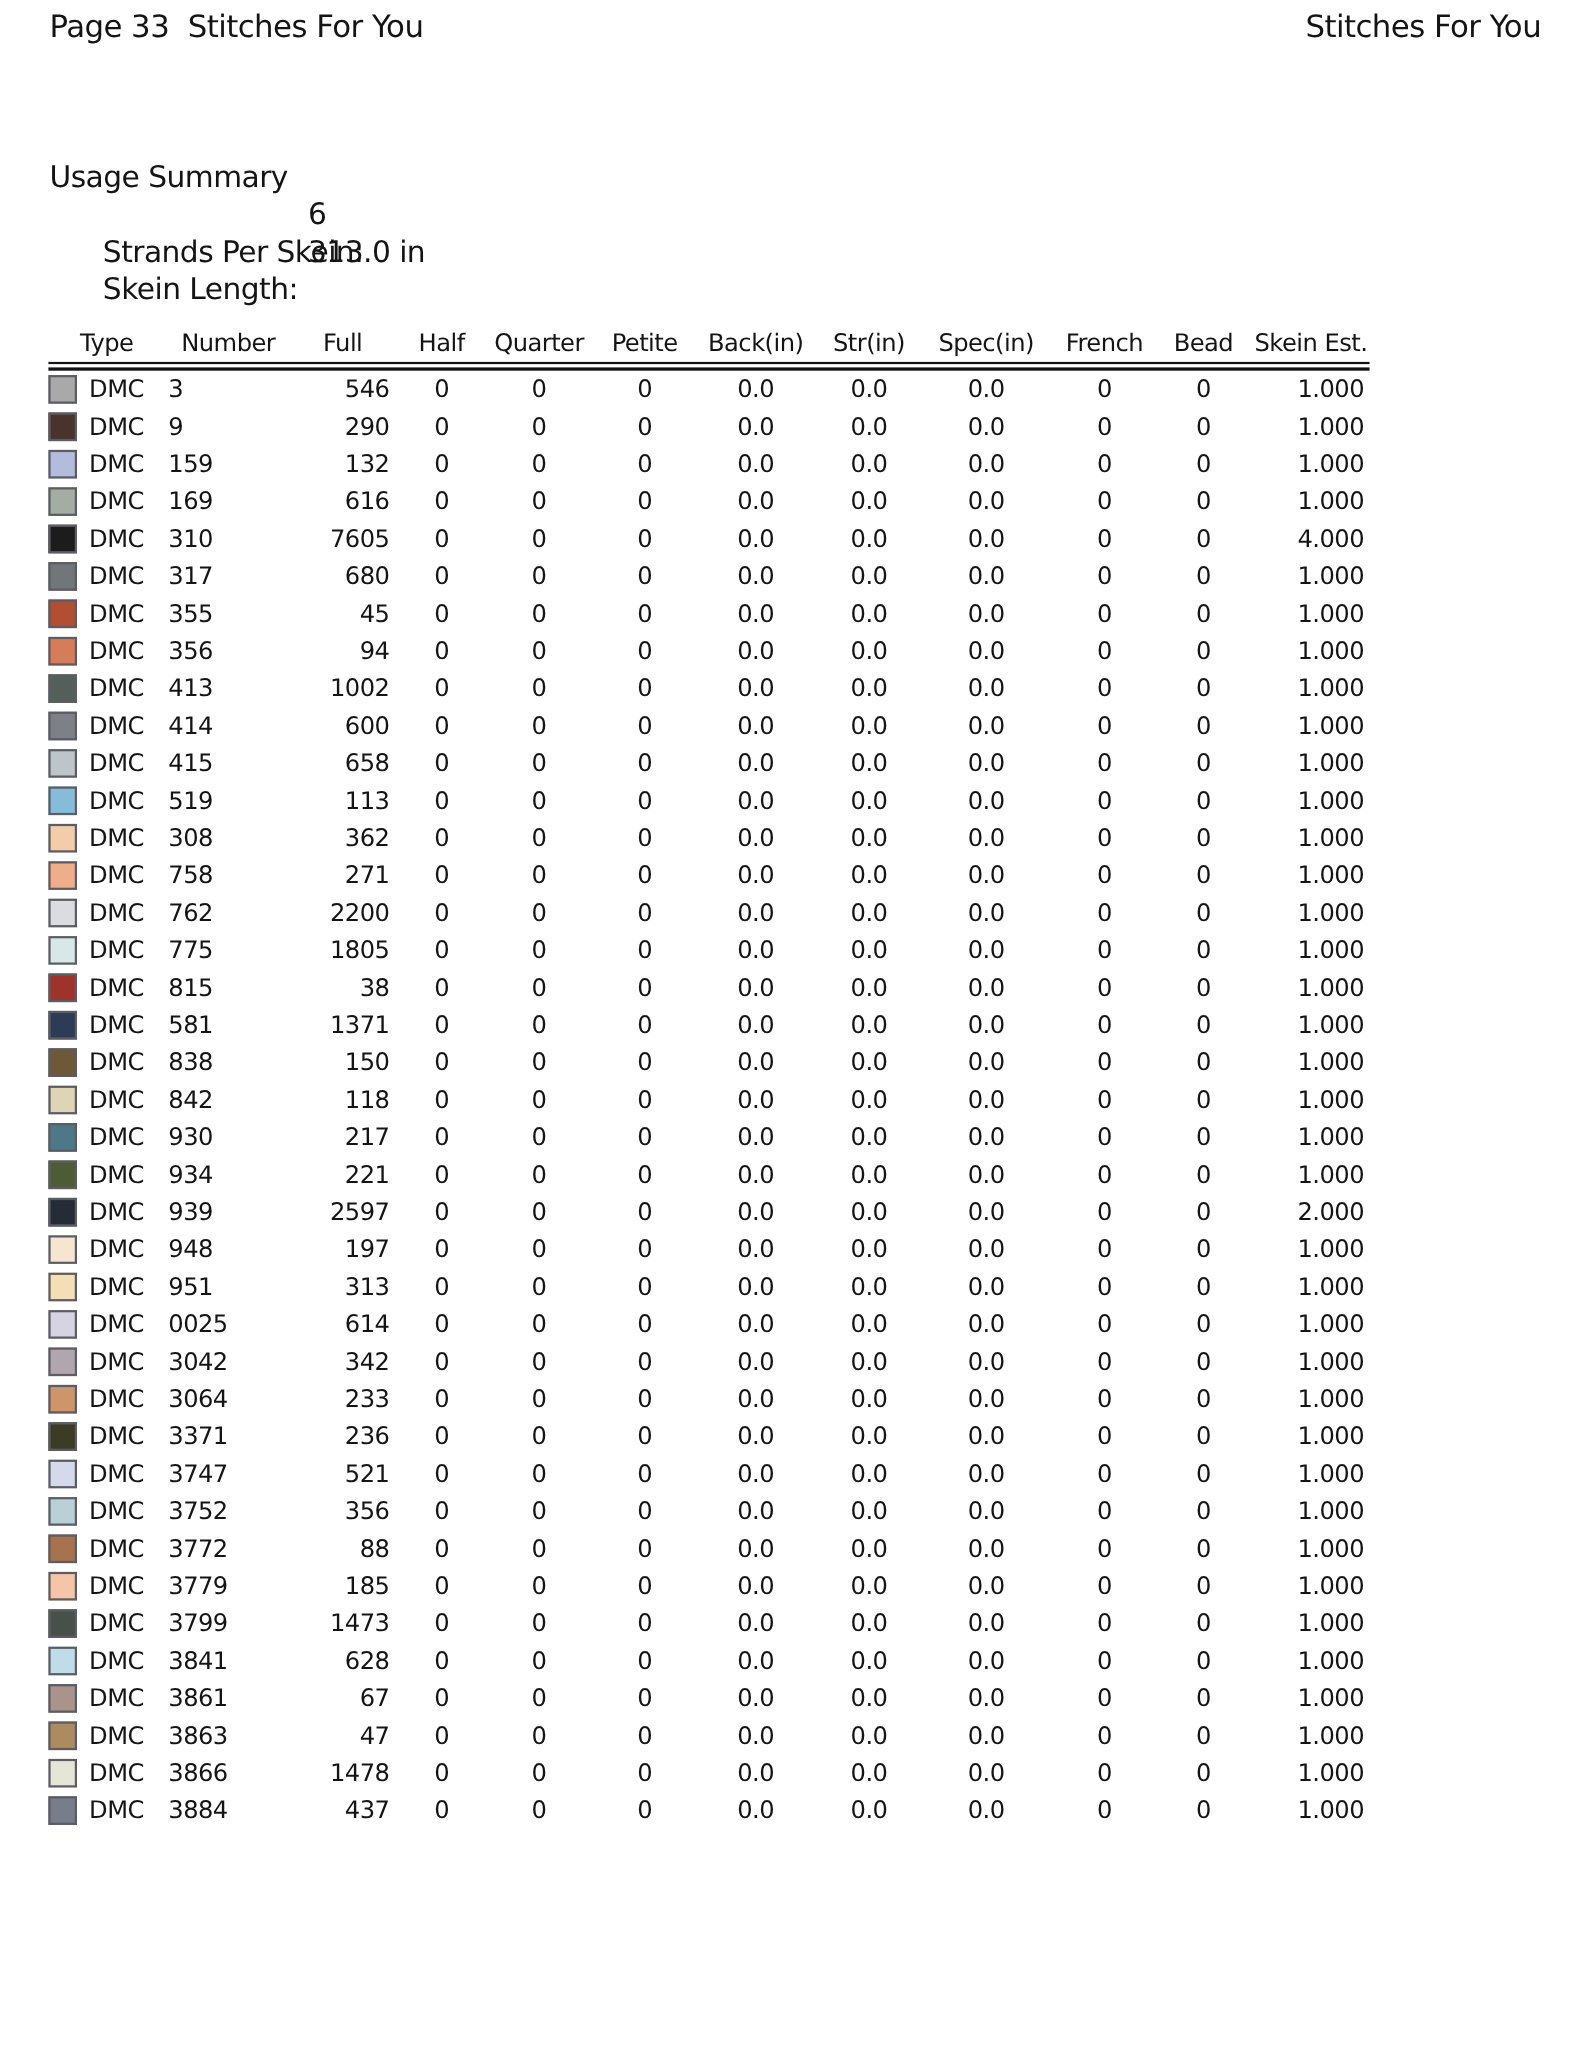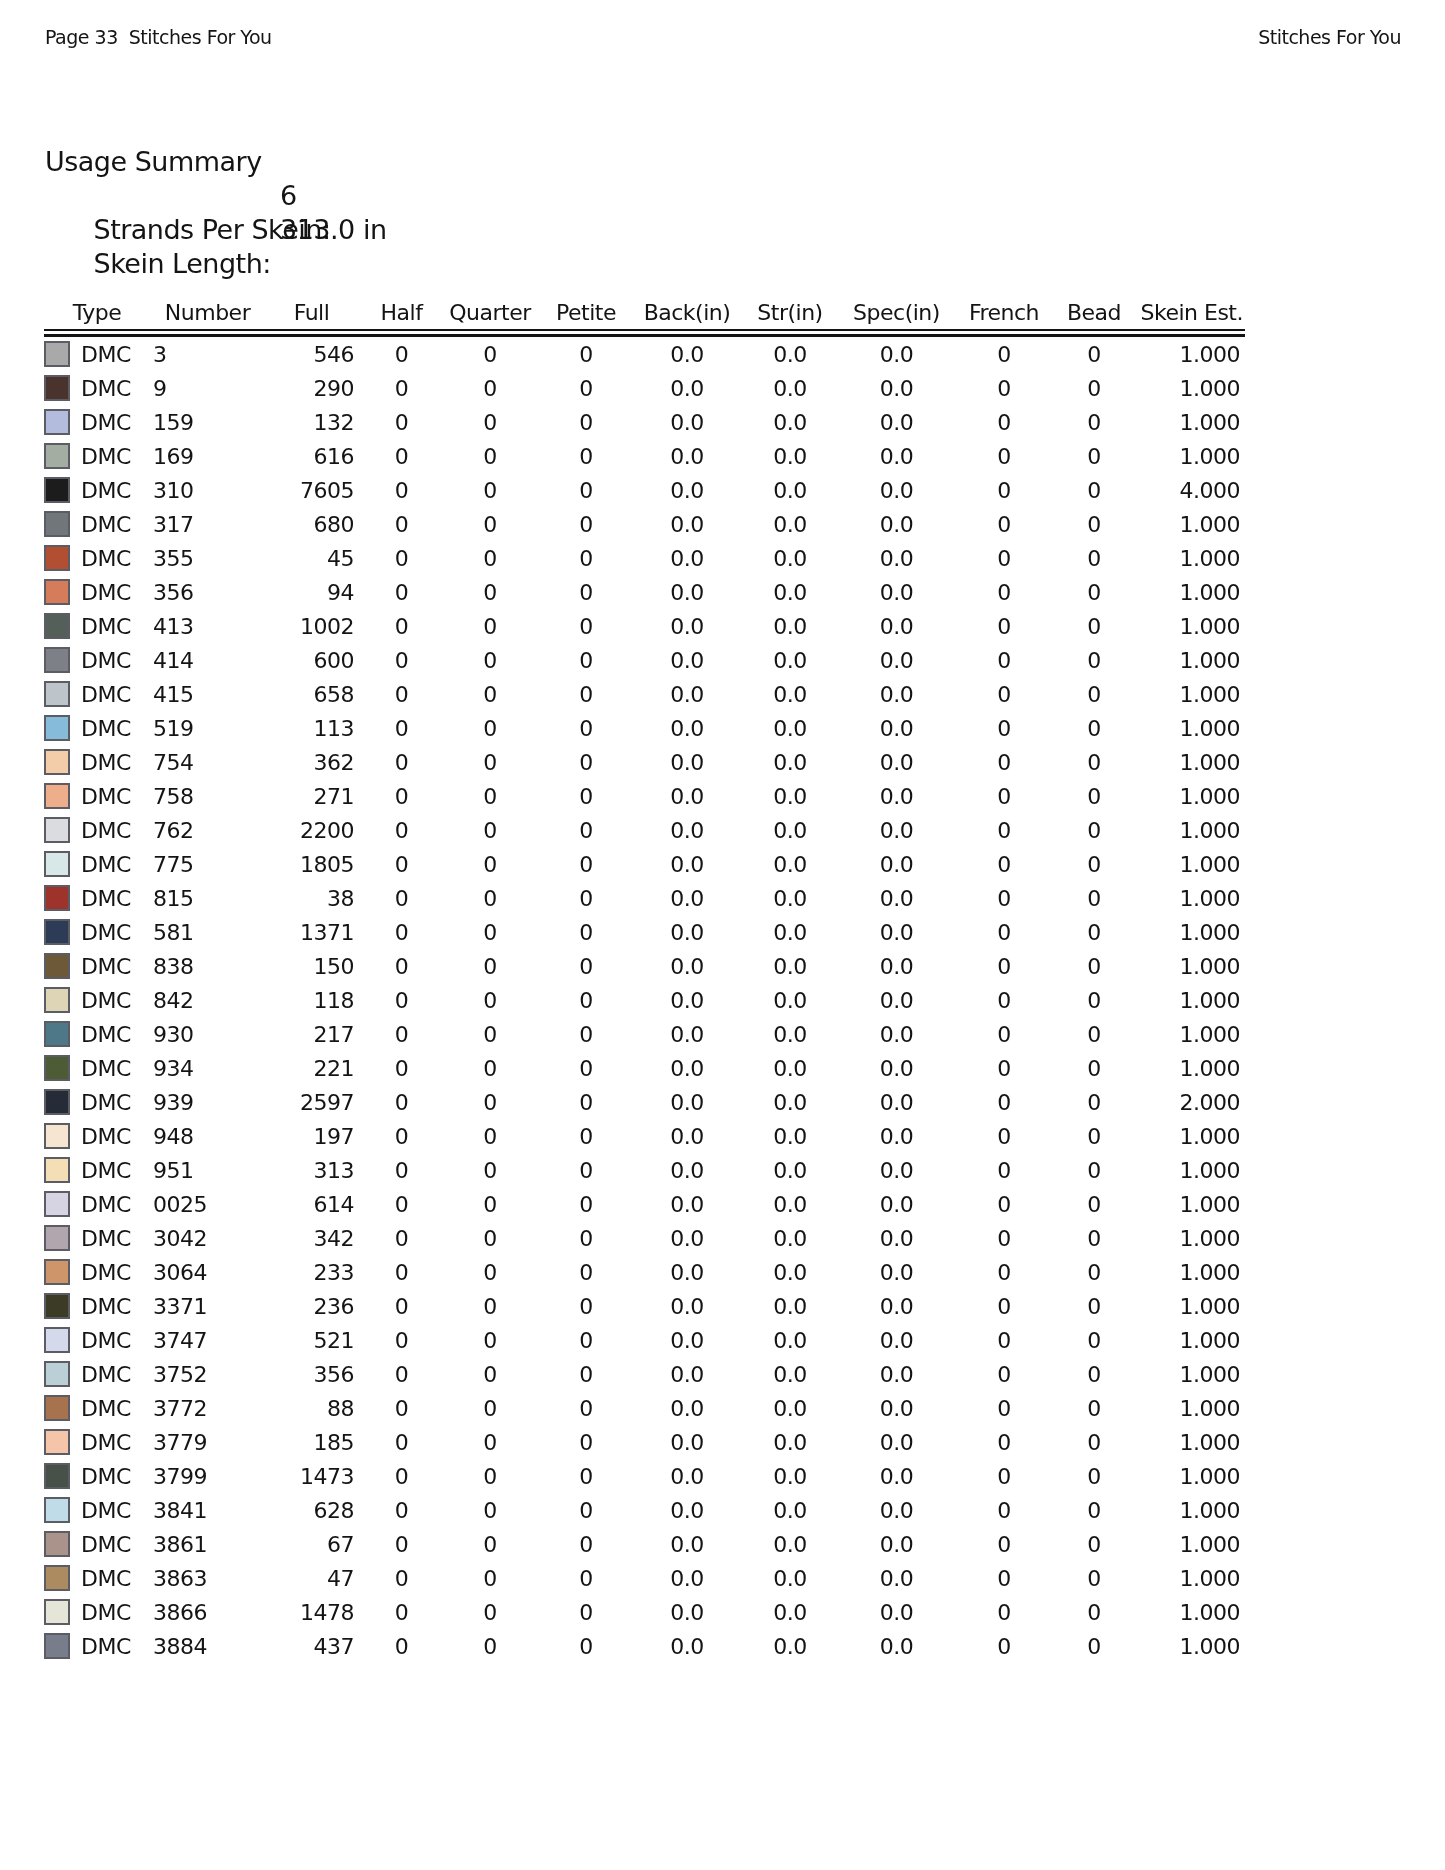--- a/index.html
+++ b/index.html
@@ -6,21 +6,21 @@
   body {
     width: 1445px; height: 1870px;
     font-family: "DejaVu Sans", "Liberation Sans", sans-serif;
     color: #141414;
     position: relative;
     overflow: hidden;
   }
   .sheet { position: absolute; inset: 0; background: #ffffff; }
 
   
-  .hdr { position: absolute; top: 26px; font-size: 19px; white-space: pre; letter-spacing: -0.5px; }
+  .hdr { position: absolute; top: 8px; font-size: 28px; white-space: pre; letter-spacing: -0.5px; }
   .hdr-left  { left: 45px; }
   .hdr-right { right: 44px; }
 
   
   .summary { position: absolute; left: 45px; top: 113px; font-size: 27px; letter-spacing: -0.5px; margin-top: 32px; }
   .summary .line { position: relative; height: 34px; line-height: 34px; white-space: pre; }
   .summary .val { position: absolute; left: 235px; top: 0; }
 
   
   .usage-table {
@@ -271,21 +271,21 @@
       <div class="cell c-back">0.0</div>
       <div class="cell c-str">0.0</div>
       <div class="cell c-spec">0.0</div>
       <div class="cell c-french">0</div>
       <div class="cell c-bead">0</div>
       <div class="cell c-skein">1.000</div>
       <div class="cell c-type">
         <span class="swatch" style="background: rgb(243, 205, 169);"></span>
         <span>DMC</span>
       </div>
-      <div class="cell c-number">754</div>
+      <div class="cell c-number">308</div>
       <div class="cell c-full">362</div>
       <div class="cell c-half">0</div>
       <div class="cell c-quarter">0</div>
       <div class="cell c-petite">0</div>
       <div class="cell c-back">0.0</div>
       <div class="cell c-str">0.0</div>
       <div class="cell c-spec">0.0</div>
       <div class="cell c-french">0</div>
       <div class="cell c-bead">0</div>
       <div class="cell c-skein">1.000</div>

